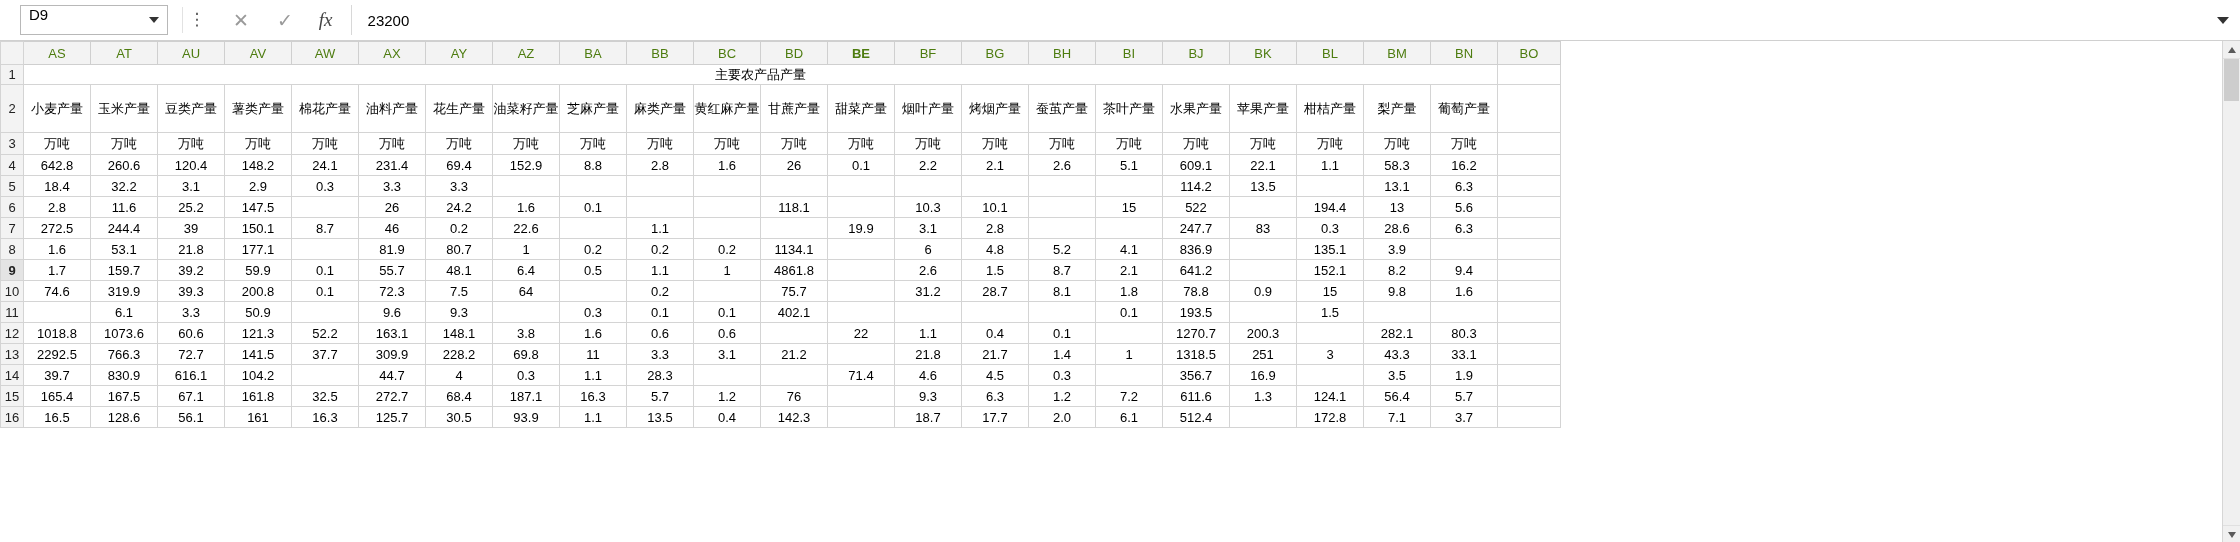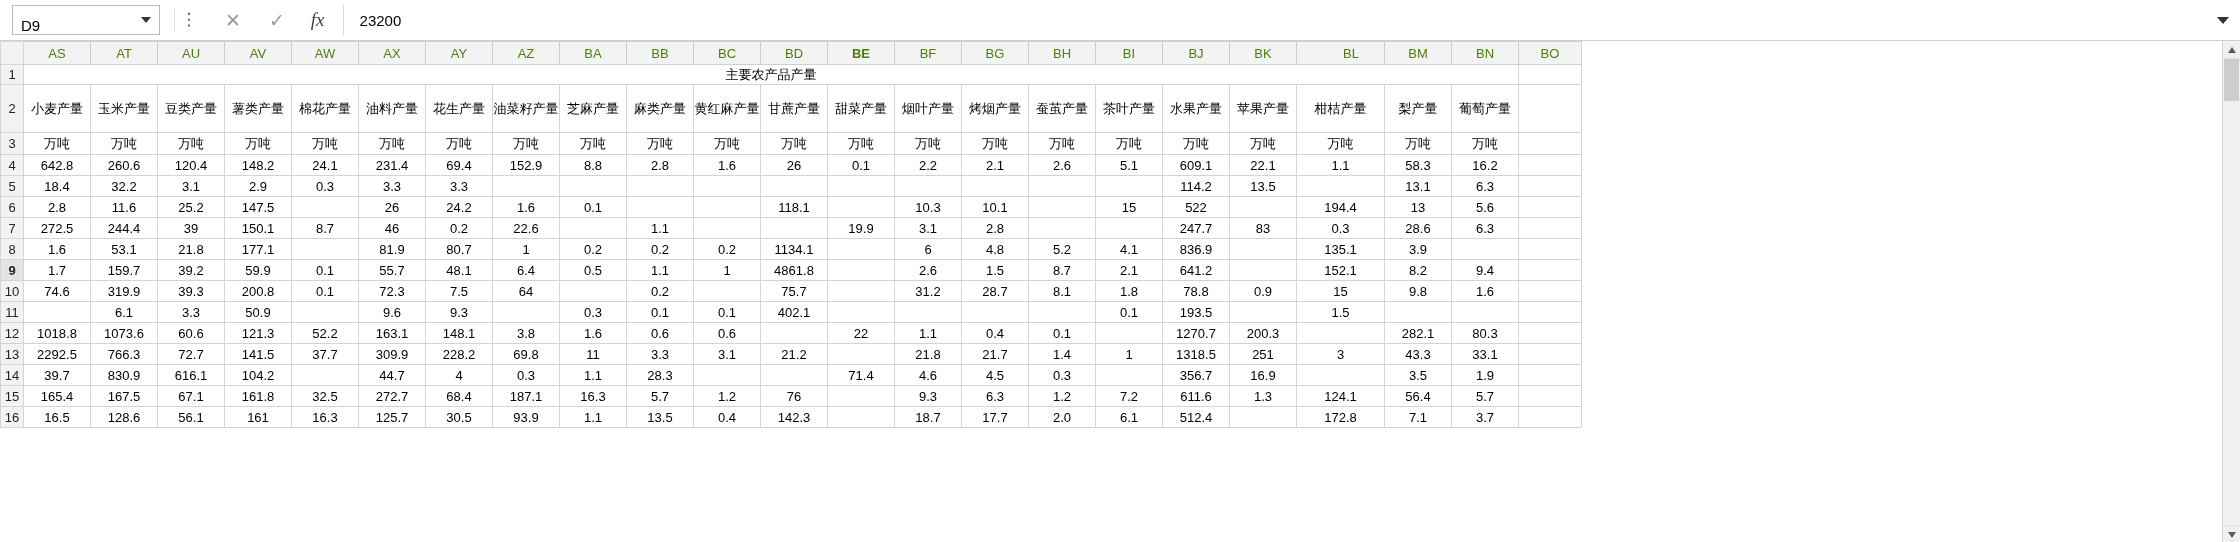--- a/index.html
+++ b/index.html
@@ -8,22 +8,22 @@
     background:#ffffff;
     font-family:"Liberation Sans", sans-serif;
     font-size:13px;color:#000;
   }
   
   .formula-bar{
     display:flex;align-items:center;height:40px;
     border-bottom:1px solid #d0d0d0;background:#fff;
   }
   .namebox{
-    position:relative;width:146px;height:28px;margin-left:12px;
-    border:1px solid #b8b8b8;background:#fff;display:flex;align-items:flex-end;
+    position:relative;width:146px;height:28px;margin-left:20px;
+    border:1px solid #b8b8b8;background:#fff;display:flex;align-items:flex-start;
   }
   .namebox .nb-text{padding-left:8px;font-size:15px;}
   .namebox .nb-arrow{
     position:absolute;right:8px;top:50%;transform:translateY(-50%);
     width:0;height:0;border-left:5px solid transparent;border-right:5px solid transparent;
     border-top:6px solid #333;
   }
   .vsep{width:1px;height:26px;background:#e2e2e2;margin:0 0 0 14px;}
   .dots{
     width:28px;text-align:center;color:#555;font-size:17px;letter-spacing:0;
@@ -121,21 +121,21 @@
           <th class="colhead" style="width: 66px;">BB</th>
           <th class="colhead" style="width: 66px;">BC</th>
           <th class="colhead" style="width: 66px;">BD</th>
           <th class="colhead" style="width: 66px; font-weight: bold;">BE</th>
           <th class="colhead" style="width: 66px;">BF</th>
           <th class="colhead" style="width: 66px;">BG</th>
           <th class="colhead" style="width: 66px;">BH</th>
           <th class="colhead" style="width: 66px;">BI</th>
           <th class="colhead" style="width: 66px;">BJ</th>
           <th class="colhead" style="width: 66px;">BK</th>
-          <th class="colhead" style="width: 66px; padding-left: 21px;">BL</th>
+          <th class="colhead" style="width: 66px;">BL</th>
           <th class="colhead" style="width: 66px;">BM</th>
           <th class="colhead" style="width: 66px;">BN</th>
           <th class="colhead" style="width: 62px;">BO</th>
         </tr>
       </thead>
     <tbody id="grid-body">
         <tr class="r1">
           <td class="rowhead">1</td>
           <td class="title-cell" colspan="22">主要农产品产量</td>
           <td></td>

